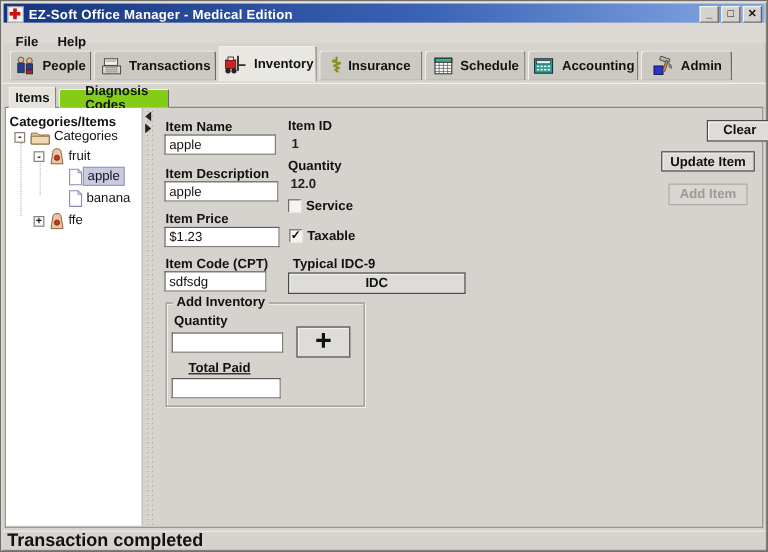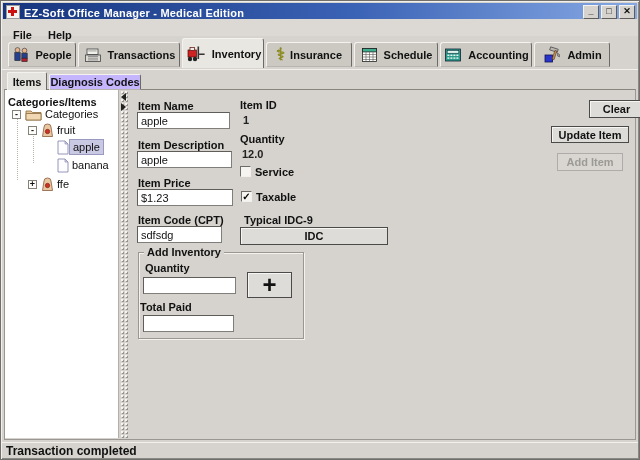--- a/index.html
+++ b/index.html
@@ -31,21 +31,21 @@
   .tab.selected{top:38px;height:30px;background:#e9e7e2;border-bottom:none;z-index:3;}
   .tab svg{flex:0 0 auto;}
   .glyph-icon{font-size:17px;line-height:17px;color:#8c8c22;font-weight:bold;}
   
   .content{position:absolute;left:2px;top:69px;right:2px;bottom:18px;background:#d6d3ce;
     border-top:1px solid #f2f0ec;z-index:2;}
   .subtab{position:absolute;box-sizing:border-box;font-size:11px;font-weight:bold;color:#111;
     display:flex;align-items:center;justify-content:center;
     border:1px solid;border-color:#f4f2ee #6c6a66 #b8b5b0 #f4f2ee;border-radius:2px 2px 0 0;}
   .subtab.selected{background:#e5e3de;border-bottom:none;z-index:3;}
-  .subtab.unselected{background:#c4b5fd;}
+  .subtab.unselected{background:#84cc16;padding-left:21px;}
   .inner-pane{position:absolute;left:4px;top:89px;width:632px;height:351px;
     border:1px solid #9a9792;border-top-color:#88857f;background:#d6d3ce;box-sizing:border-box;z-index:2;}
   
   .tree-panel{position:absolute;left:5px;top:90px;width:114px;height:348px;background:#fff;
     border-right:1px solid #b2afa9;z-index:3;box-sizing:border-box;}
   .tree-header{position:absolute;left:3px;top:6px;font-size:11px;font-weight:bold;color:#111;white-space:nowrap;text-align:right;}
   .tree-row{position:absolute;height:16px;display:flex;align-items:center;font-size:11px;color:#111;white-space:nowrap;}
   .expander{width:9px;height:9px;box-sizing:border-box;border:1px solid #848278;background:#fcfcfa;
     font-size:9px;line-height:7px;text-align:center;color:#111;flex:0 0 auto;font-weight:bold;}
   .node-label{padding:1px 3px;}
@@ -73,21 +73,21 @@
     border:1px solid;border-color:#6e6c68 #f2f0ec #f2f0ec #6e6c68;z-index:5;
     font-size:10px;line-height:9px;font-weight:bold;text-align:center;color:#000;}
   .groupbox{position:absolute;left:138px;top:252px;width:164px;height:85px;
     border:1px solid #9a9792;box-shadow:1px 1px 0 #f4f2ee inset, 1px 1px 0 #f4f2ee;z-index:4;}
   .group-title{position:absolute;left:144px;top:246px;background:#d6d3ce;padding:0 3px;
     font-size:11px;font-weight:bold;color:#111;z-index:5;}
   .plus-btn{font-size:24px;font-weight:bold;line-height:20px;}
   
   .statusbar{position:absolute;left:2px;right:2px;top:442px;height:15px;background:#d6d3ce;
     border-top:1px solid #f2f0ec;display:flex;align-items:center;padding-left:4px;
-    font-size:12px;font-weight:bold;color:#111;}
+    font-size:15px;font-weight:bold;color:#111;}
 </style>
 </head>
 <body>
 
 <div class="window">
 
   <div class="titlebar">
     <div class="title-icon"></div>
     <div class="title-text">EZ-Soft Office Manager  -  Medical Edition</div>
     <div class="win-controls">
@@ -280,21 +280,21 @@
   <button class="btn" style="left:240px;top:227px;width:148px;height:18px;">IDC</button>
 
   <div class="groupbox"></div>
   <div class="group-title">Add Inventory</div>
 
   <div class="lbl" style="left:145px;top:262px;">Quantity</div>
   <input class="fld" style="left: 143px; top: 277px; width: 93px;" value="">
 
   <button class="btn plus-btn" style="left:247px;top:272px;width:45px;height:26px;">+</button>
 
-  <div class="lbl" style="left:140px;top:301px;">Total Paid</div>
+  <div class="lbl" style="left:157px;top:301px;text-decoration:underline;">Total Paid</div>
   <input class="fld" style="left: 143px; top: 315px; width: 91px;" value="">
 
   <button class="btn" style="left:562px;top:100px;width:55px;height:18px;margin-left:27px;">Clear</button>
   <button class="btn" style="left:551px;top:126px;width:78px;height:17px;">Update Item</button>
   <button class="btn disabled" style="left:557px;top:153px;width:66px;height:18px;">Add Item</button>
 
   <div class="statusbar">
     <span>Transaction completed</span>
   </div>
 

